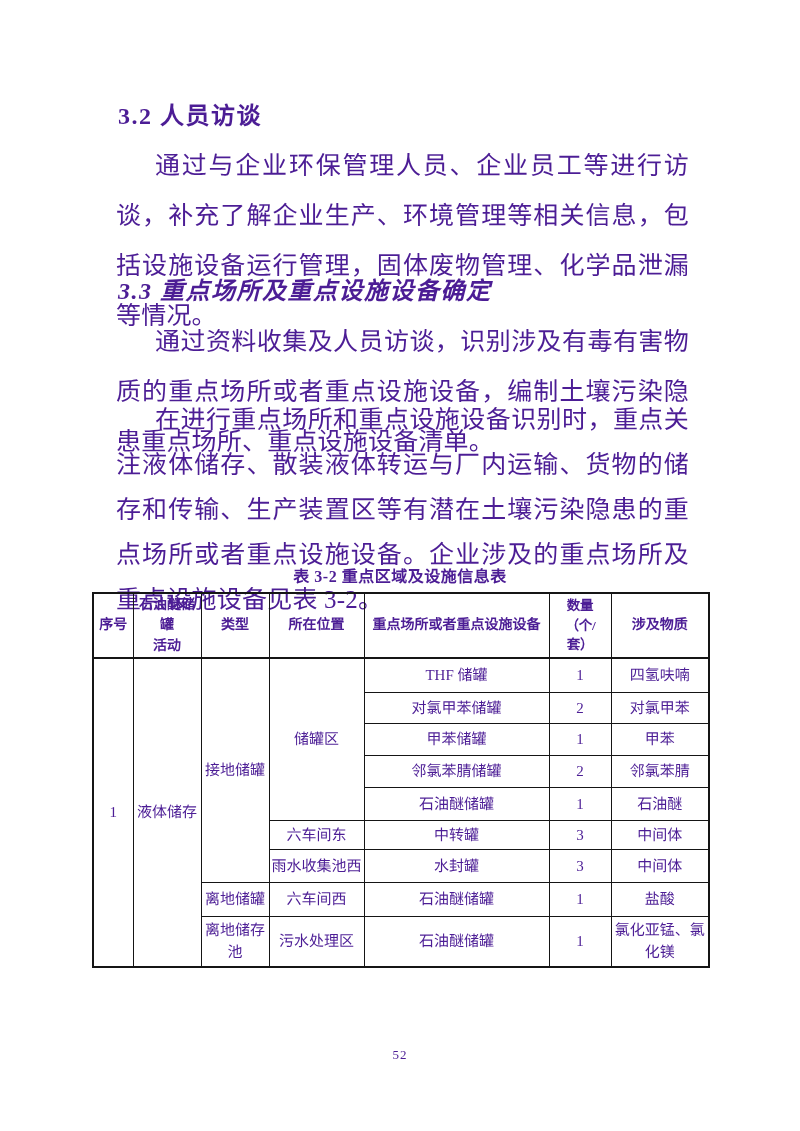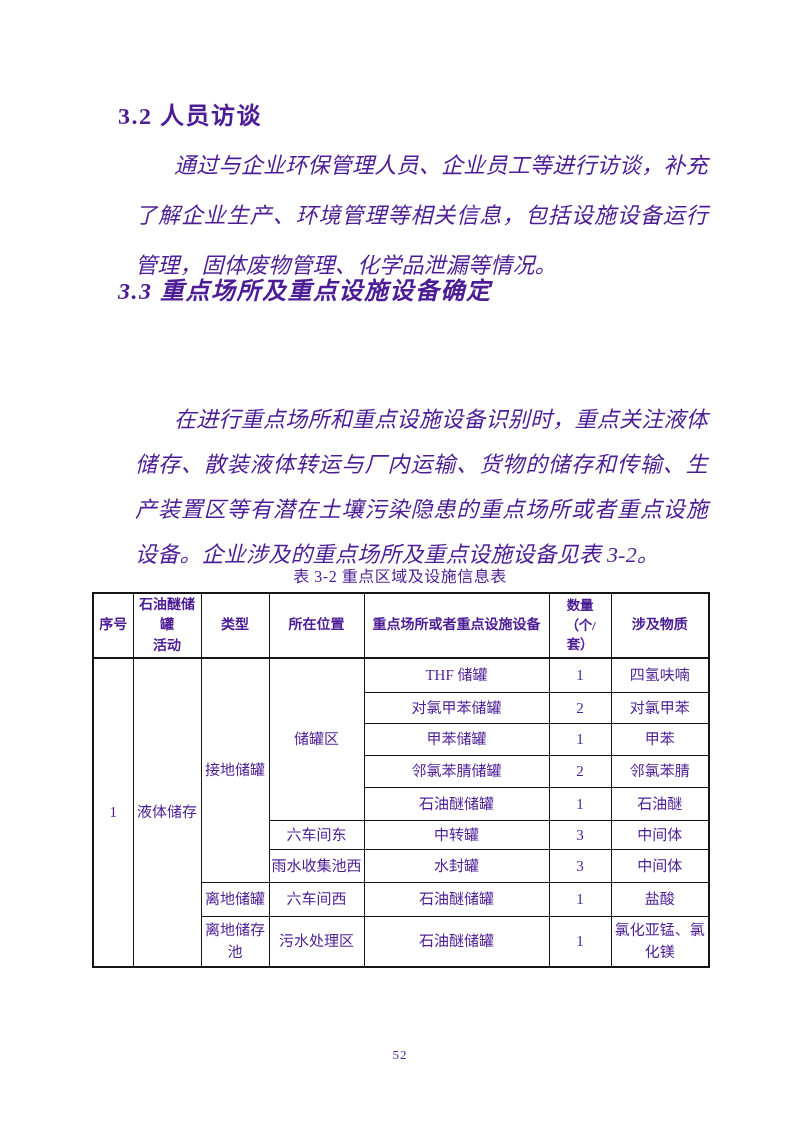--- a/index.html
+++ b/index.html
@@ -9,29 +9,29 @@
     overflow:hidden;margin:0 auto;
   }
   .abs{position:absolute;margin:0;}
   .heading{
     left:118px;font-size:24px;font-weight:bold;letter-spacing:1.5px;
     line-height:32px;white-space:nowrap;
   }
   #h32{top:100px;}
   #h33{top:275px;font-style:italic;}
   .para{
-    left:135px;width:573px;font-size:22px;letter-spacing:0.2px;
-    text-align:justify;text-indent:39px;font-style:italic;
+    left:116px;width:573px;font-size:25px;letter-spacing:0.2px;
+    text-align:justify;text-indent:39px;
   }
   #p1{top:141px;line-height:50px;}
   #p2{top:317px;line-height:50px;}
   #p3{top:397px;line-height:45px;}
   .tcaption{
     left:92px;top:566px;width:616px;text-align:center;
-    font-size:16px;font-weight:normal;letter-spacing:0.5px;line-height:22px;
+    font-size:16px;font-weight:bold;letter-spacing:0.5px;line-height:22px;
   }
   table.info{
     position:absolute;left:92px;top:592px;width:616px;
     border-collapse:collapse;table-layout:fixed;
     border:2px solid #151515;
   }
   table.info th,table.info td{
     border:1px solid #151515;text-align:center;vertical-align:middle;
     padding:1px 2px;overflow:hidden;
   }
@@ -60,20 +60,21 @@
 <body>
 
 <div class="page">
 
   <h2 id="h32" class="abs heading">3.2 人员访谈</h2>
 
   <p id="p1" class="abs para">通过与企业环保管理人员、企业员工等进行访谈，补充了解企业生产、环境管理等相关信息，包括设施设备运行管理，固体废物管理、化学品泄漏等情况。</p>
 
   <h2 id="h33" class="abs heading">3.3 重点场所及重点设施设备确定</h2>
 
+  <p id="p2" class="abs para">通过资料收集及人员访谈，识别涉及有毒有害物质的重点场所或者重点设施设备，编制土壤污染隐患重点场所、重点设施设备清单。</p>
 
   <p id="p3" class="abs para">在进行重点场所和重点设施设备识别时，重点关注液体储存、散装液体转运与厂内运输、货物的储存和传输、生产装置区等有潜在土壤污染隐患的重点场所或者重点设施设备。企业涉及的重点场所及重点设施设备见表 3-2。</p>
 
   <div class="abs tcaption">表 3-2 重点区域及设施信息表</div>
 
   <table class="info">
     <colgroup>
       <col style="width:40px">
         <col style="width:68px">
         <col style="width:68px">

